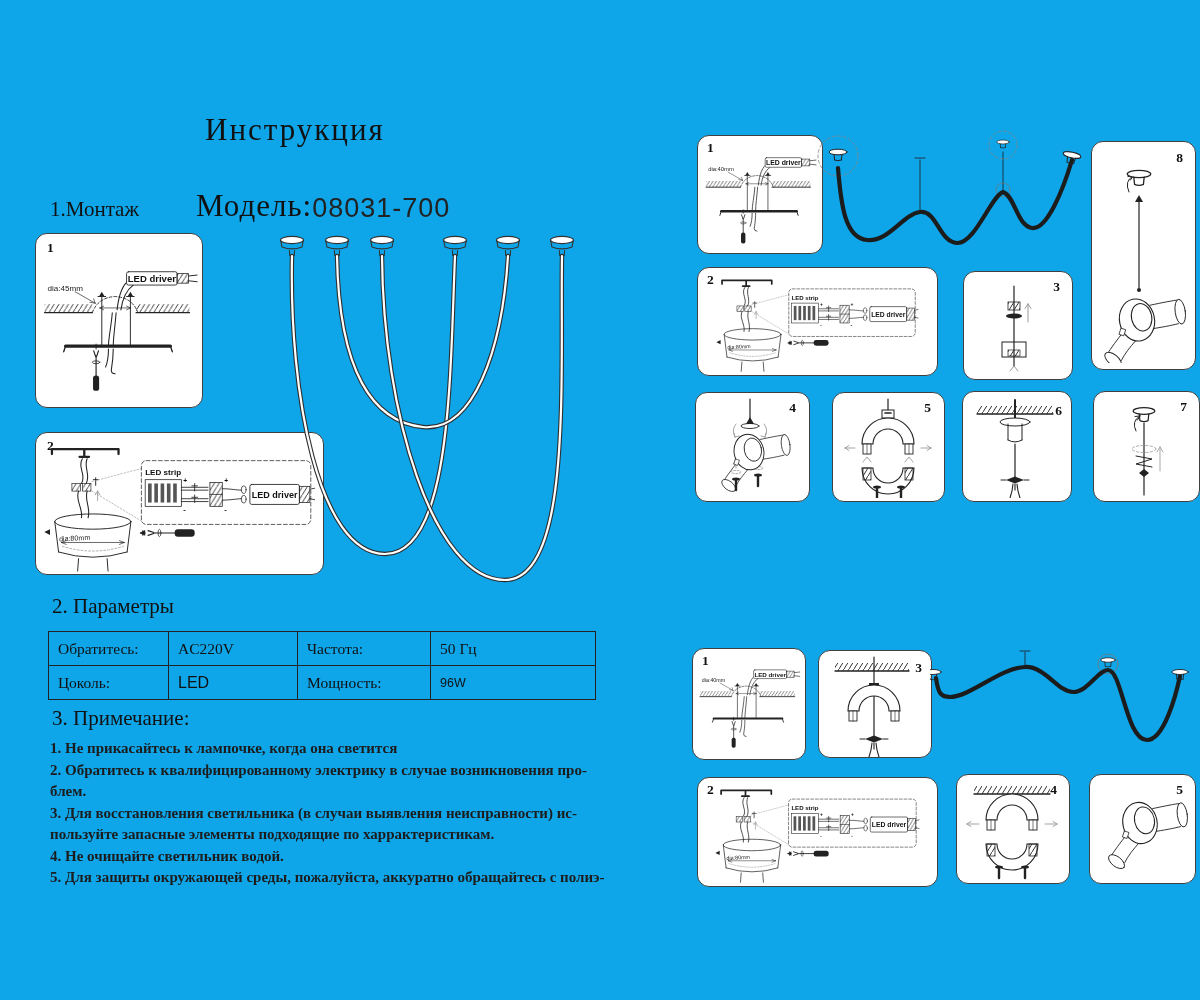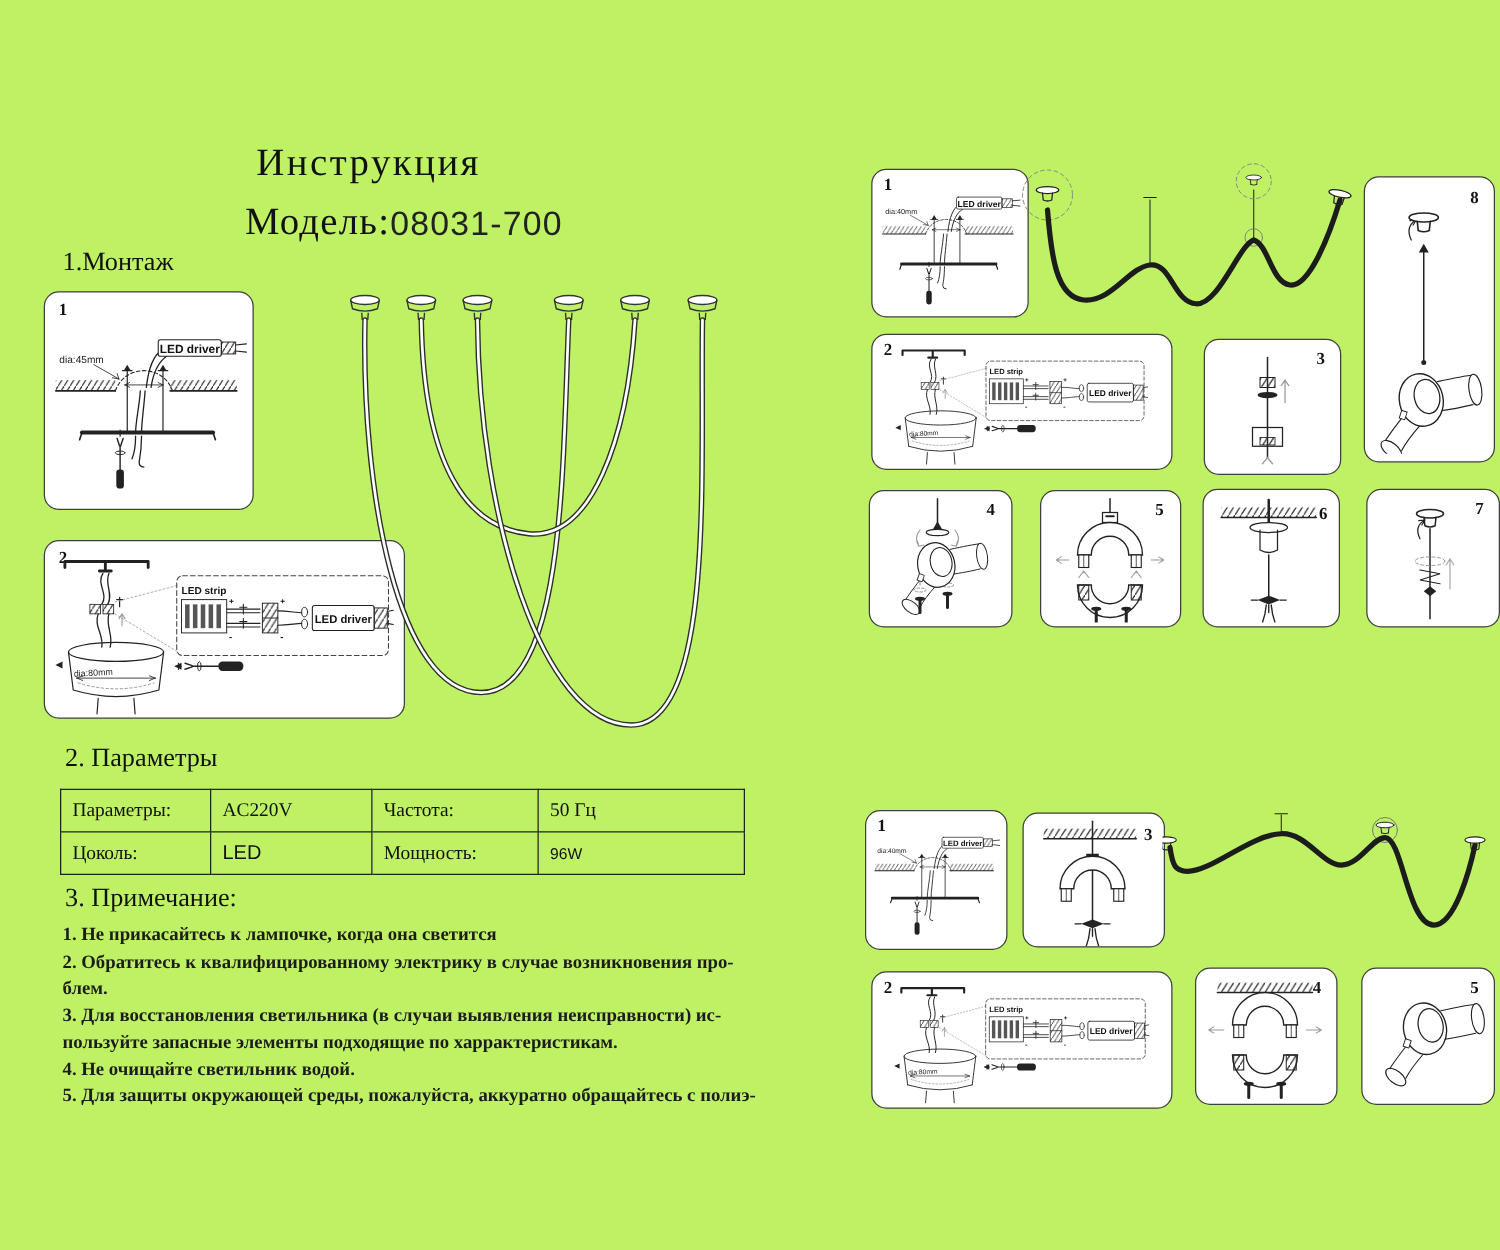--- a/index.html
+++ b/index.html
@@ -1,20 +1,20 @@
 <!DOCTYPE html>
 <html><head>
 <meta charset="utf-8">
 <style>
   html,body{margin:0;padding:0;background:#fff;}
-  .page{position:relative;width:1200px;height:1000px;background:#bef264;overflow:hidden;
+  .page{position:relative;width:1200px;height:1000px;background:#0ea5e9;overflow:hidden;
         font-family:"Liberation Serif",serif;color:#111;}
   .abs{position:absolute;}
   .title{font-size:31px;letter-spacing:2px;}
-  .modelrow{display:flex;align-items:flex-end;}
+  .modelrow{display:flex;align-items:flex-end;margin-top:29px;}
   .modellabel{font-size:31px;letter-spacing:1px;}
   .modelnum{font-family:"Liberation Sans",sans-serif;font-size:27px;margin-top:6px;letter-spacing:1px;color:#222;}
   .h1{font-size:21px;}
   .h2{font-size:21px;}
   .h3{font-size:21px;}
   .panel{position:absolute;border:1.5px solid #3f3f3f;border-radius:12px;background:#fff;}
   .pnum{position:absolute;font-weight:bold;font-size:13.5px;font-family:"Liberation Serif",serif;}
   .art{position:absolute;}
   .ptable{border-collapse:collapse;}
   .ptable td{border:1.3px solid #222;height:33px;padding:0 0 0 9px;vertical-align:middle;font-size:15.5px;}
@@ -198,21 +198,21 @@
     <use href="#pc" transform="translate(114,22)"></use>
     <use href="#pc" transform="translate(187,22)"></use>
     <use href="#pc" transform="translate(240,22)"></use>
     <use href="#pc" transform="translate(294,22)"></use>
   </svg>
 
   <div class="abs h2" style="left:52px;top:594px;">2. Параметры</div>
   <table class="ptable abs" style="left:48px;top:631px;">
     <tbody>
         <tr>
-      <td style="width:110px;">Параметры:</td>
+      <td style="width:110px;">Обратитесь:</td>
       <td style="width:119px;">AC220V</td>
       <td style="width:123px;">Частота:</td>
       <td style="width:155px;">50 Гц</td>
     </tr>
     <tr>
       <td>Цоколь:</td>
       <td class="sans">LED</td>
       <td>Мощность:</td>
       <td class="sans-sm">96W</td>
     </tr>

